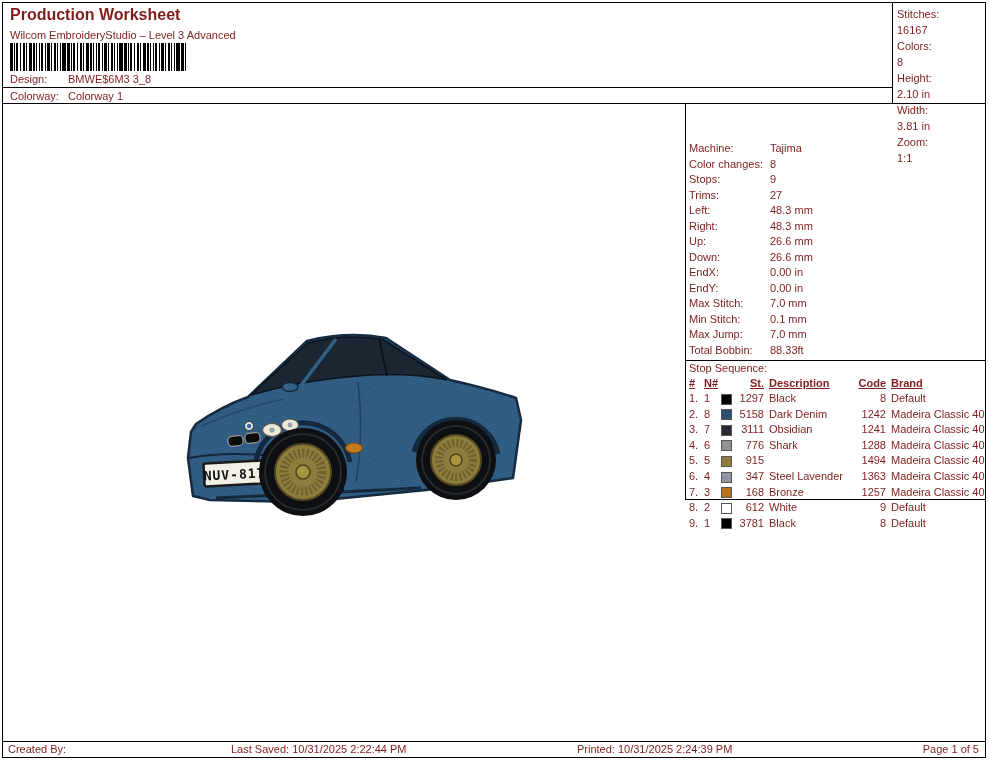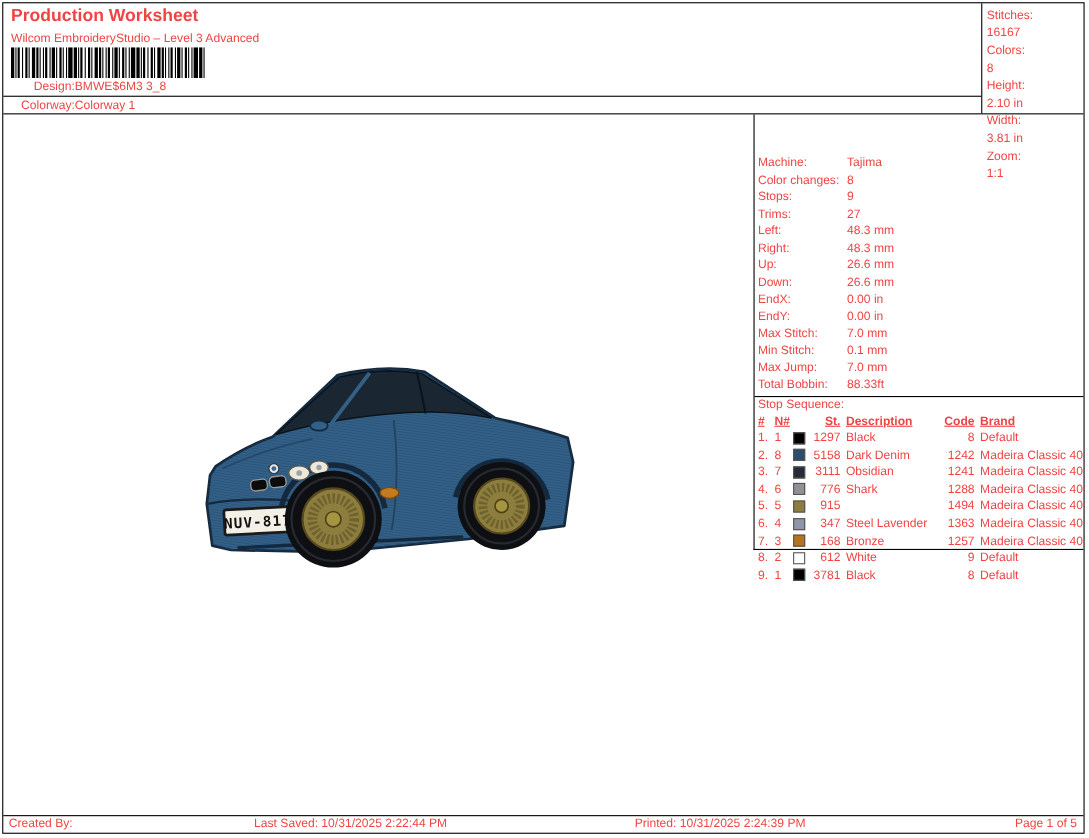--- a/index.html
+++ b/index.html
@@ -1,27 +1,27 @@
 <!DOCTYPE html>
 <html><head>
 <meta charset="utf-8">
 <style>
   html,body{margin:0;padding:0;background:#fff;}
   .page{position:relative;width:990px;height:762px;background:#fff;
-        font-family:"Liberation Sans",sans-serif;color:#ef4444;overflow:hidden;}
+        font-family:"Liberation Sans",sans-serif;color:#7f1d1d;overflow:hidden;}
   .sheet{position:absolute;left:2px;top:2px;width:984px;height:756px;border:1px solid #000;box-sizing:border-box;}
 
   
   .header{position:absolute;top:0;left:0;right:0;height:101px;border-bottom:1px solid #000;box-sizing:border-box;}
   .header-left{position:absolute;top:0;left:0;right:93px;bottom:0;}
   .title{position:absolute;left:7px;top:3px;font-size:16px;font-weight:bold;}
   .subtitle{position:absolute;left:7px;top:26px;font-size:11px;}
   .barcode{position:absolute;left:7px;top:40px;width:177px;height:28px;}
   .design-row{position:absolute;left:7px;top:69px;font-size:11px;display:flex;line-height:15px;}
-  .field-label{display:inline-block;width:58px;text-align:right;}
+  .field-label{display:inline-block;width:58px;}
   .colorway-row{position:absolute;left:0;right:0;bottom:0;height:16px;border-top:1px solid #000;
                 font-size:11px;display:flex;align-items:center;padding-left:7px;box-sizing:border-box;}
   .header-right{position:absolute;top:0;right:0;width:93px;height:100px;border-left:1px solid #000;
                 box-sizing:border-box;font-size:11px;padding:3px 0 0 4px;}
   .summary-row{display:flex;line-height:16px;flex-direction:column;}
   .summary-row .s-label{width:46px;}
 
   
   .right-panel{position:absolute;top:101px;right:0;width:300px;height:396px;
                border-left:1px solid #000;border-bottom:1px solid #000;box-sizing:border-box;font-size:11px;}

